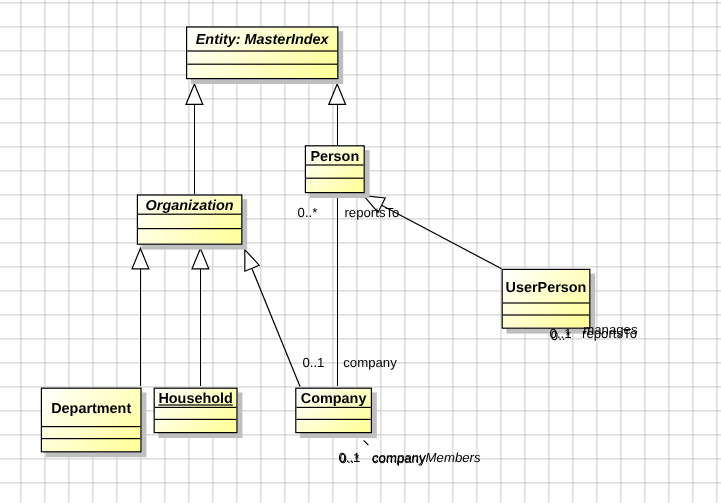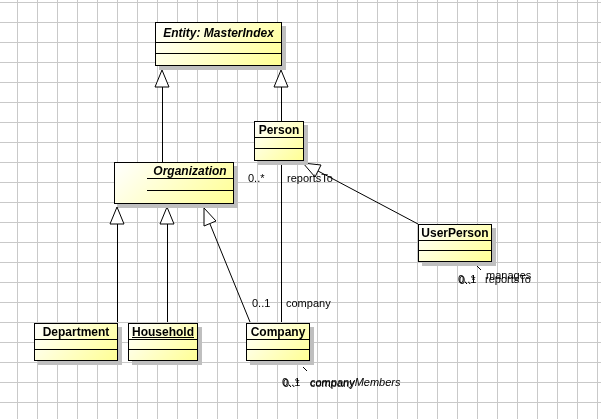--- a/index.html
+++ b/index.html
@@ -75,32 +75,32 @@
       <div class="uml-class abstract" style="left: 155px; top: 22px; width: 125px; background: linear-gradient(135deg, rgb(255, 255, 255) 0%, rgb(255, 255, 148) 100%); border-color: rgb(0, 0, 0); box-shadow: rgb(191, 191, 191) 4px 4px 0px 0px;">
         <div class="cls-title" style="height: 20px;">Entity: MasterIndex</div>
         <div class="cls-comp first" style="height: 11px;"></div>
         <div class="cls-comp" style="height: 11px;"></div>
       </div>
       <div class="uml-class" style="left: 254px; top: 121px; width: 48px; background: linear-gradient(135deg, rgb(255, 255, 255) 0%, rgb(255, 255, 148) 100%); border-color: rgb(0, 0, 0); box-shadow: rgb(191, 191, 191) 4px 4px 0px 0px;">
         <div class="cls-title" style="height: 16px; text-align: center;">Person</div>
         <div class="cls-comp first" style="height: 11px;"></div>
         <div class="cls-comp" style="height: 11px;"></div>
       </div>
-      <div class="uml-class abstract" style="left: 114px; top: 162px; width: 86px; background: linear-gradient(135deg, rgb(255, 255, 255) 0%, rgb(255, 255, 148) 100%); border-color: rgb(0, 0, 0); box-shadow: rgb(191, 191, 191) 4px 4px 0px 0px; padding-left: 32px;">
+      <div class="uml-class abstract" style="left: 114px; top: 162px; width: 86px; background: linear-gradient(135deg, rgb(255, 255, 255) 0%, rgb(255, 255, 148) 100%); border-color: rgb(0, 0, 0); box-shadow: rgb(191, 191, 191) 4px 4px 0px 0px;">
         <div class="cls-title" style="height: 16px;">Organization</div>
         <div class="cls-comp first" style="height: 12px;"></div>
         <div class="cls-comp" style="height: 12px;"></div>
       </div>
       <div class="uml-class" style="left: 418px; top: 224px; width: 72px; background: linear-gradient(135deg, rgb(255, 255, 255) 0%, rgb(255, 255, 148) 100%); border-color: rgb(0, 0, 0); box-shadow: rgb(191, 191, 191) 4px 4px 0px 0px;">
-        <div class="cls-title" style="height: 16px;">UserPerson</div>
+        <div class="cls-title" style="height: 28px;">UserPerson</div>
         <div class="cls-comp first" style="height: 10px;"></div>
         <div class="cls-comp" style="height: 10px;"></div>
       </div>
       <div class="uml-class" style="left: 34px; top: 323px; width: 82px; background: linear-gradient(135deg, rgb(255, 255, 255) 0%, rgb(255, 255, 148) 100%); border-color: rgb(0, 0, 0); box-shadow: rgb(191, 191, 191) 4px 4px 0px 0px;">
-        <div class="cls-title" style="height: 16px;">Department</div>
+        <div class="cls-title" style="height: 32px;">Department</div>
         <div class="cls-comp first" style="height: 10px;"></div>
         <div class="cls-comp" style="height: 10px;"></div>
       </div>
       <div class="uml-class" style="left: 128px; top: 323px; width: 68px; background: linear-gradient(135deg, rgb(255, 255, 255) 0%, rgb(255, 255, 148) 100%); border-color: rgb(0, 0, 0); box-shadow: rgb(191, 191, 191) 4px 4px 0px 0px; text-decoration: underline;">
         <div class="cls-title" style="height: 16px;">Household</div>
         <div class="cls-comp first" style="height: 10px;"></div>
         <div class="cls-comp" style="height: 10px;"></div>
       </div>
       <div class="uml-class" style="left: 246px; top: 323px; width: 62px; background: linear-gradient(135deg, rgb(255, 255, 255) 0%, rgb(255, 255, 148) 100%); border-color: rgb(0, 0, 0); box-shadow: rgb(191, 191, 191) 4px 4px 0px 0px;">
         <div class="cls-title" style="height: 16px;">Company</div>

